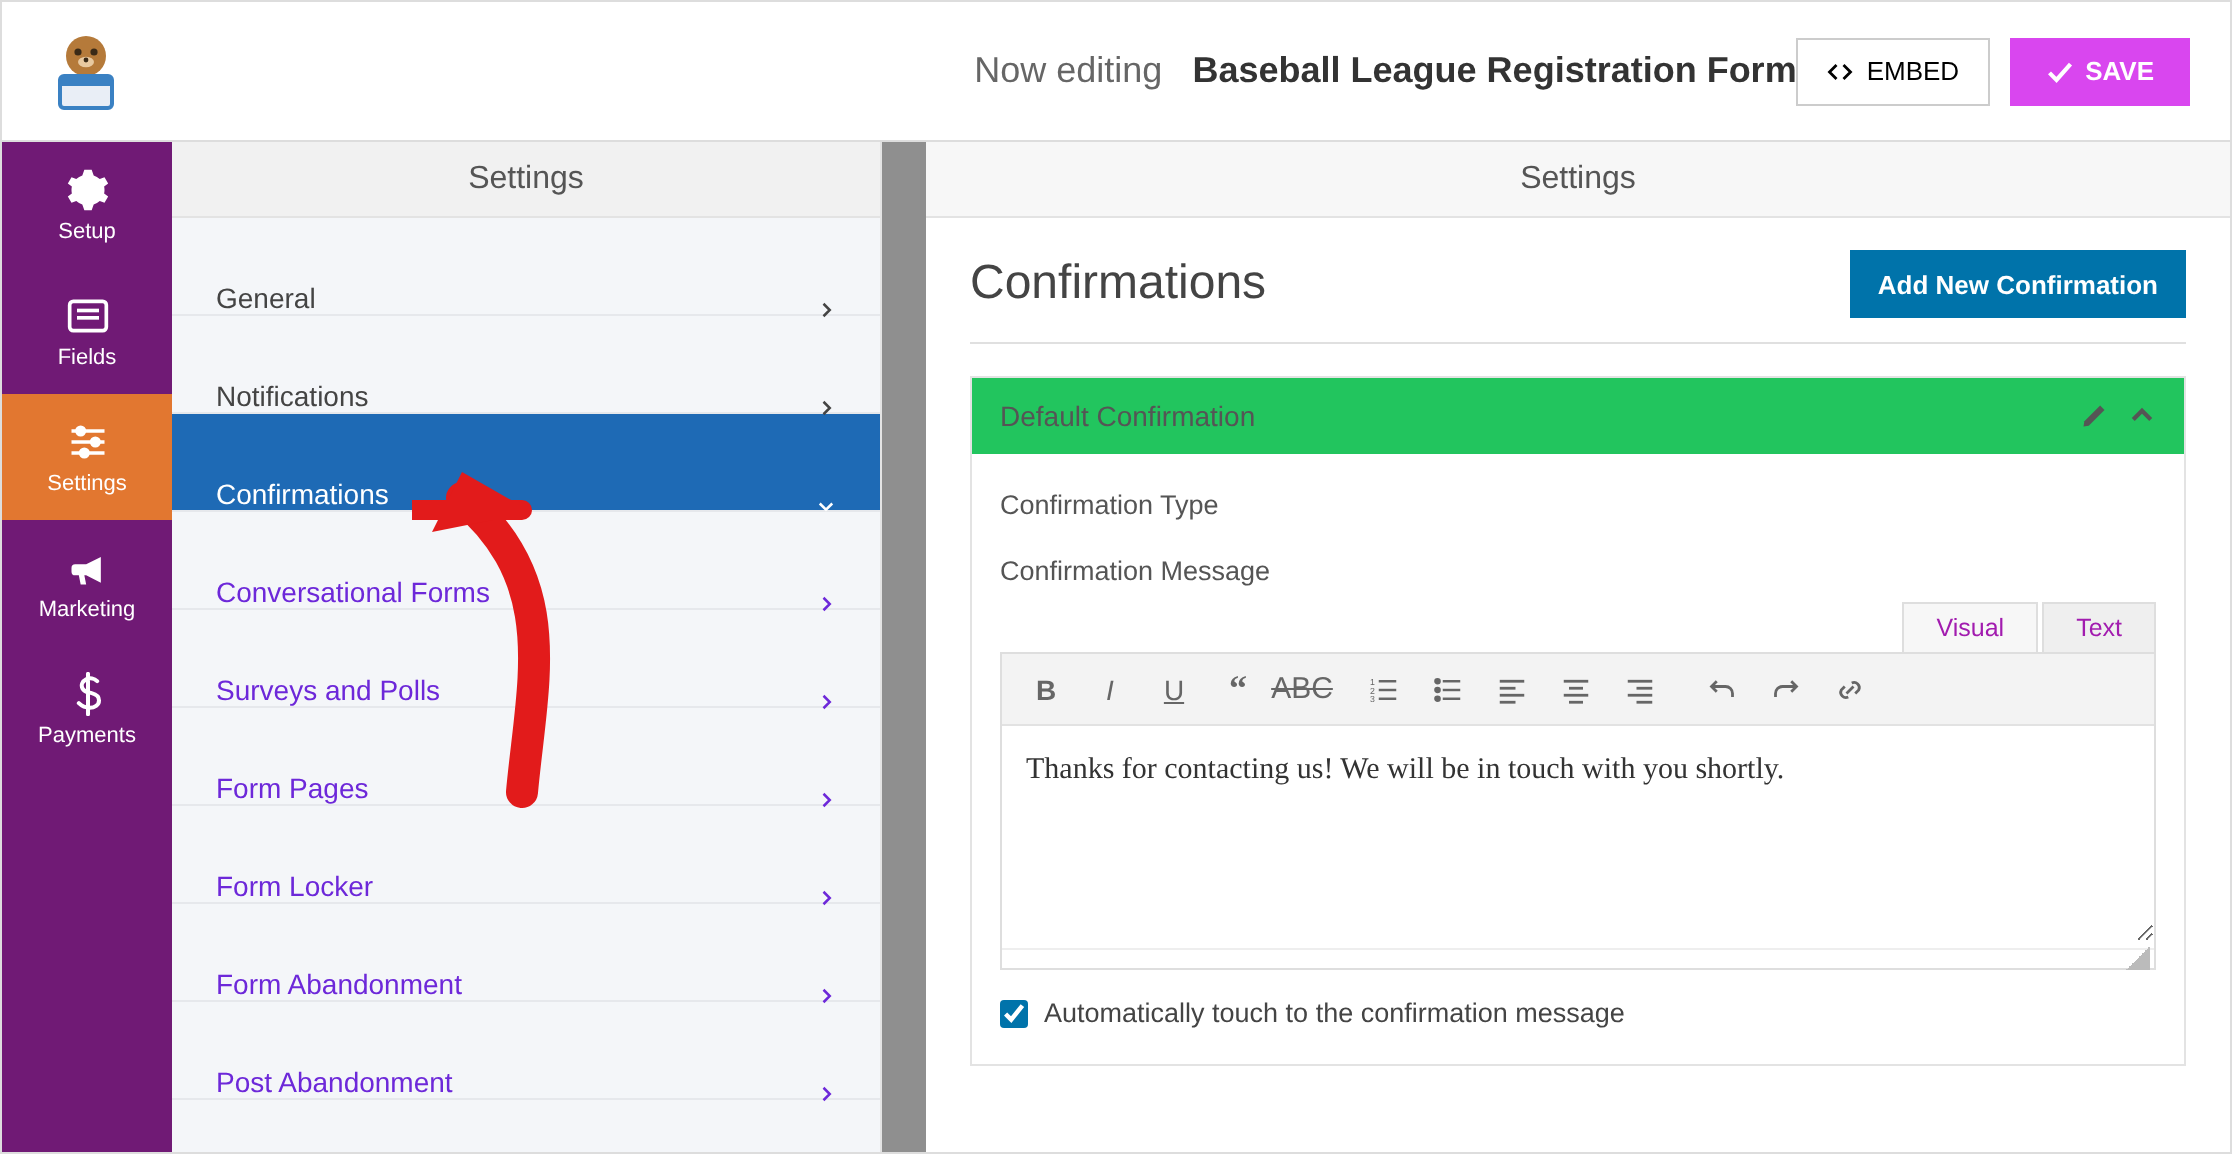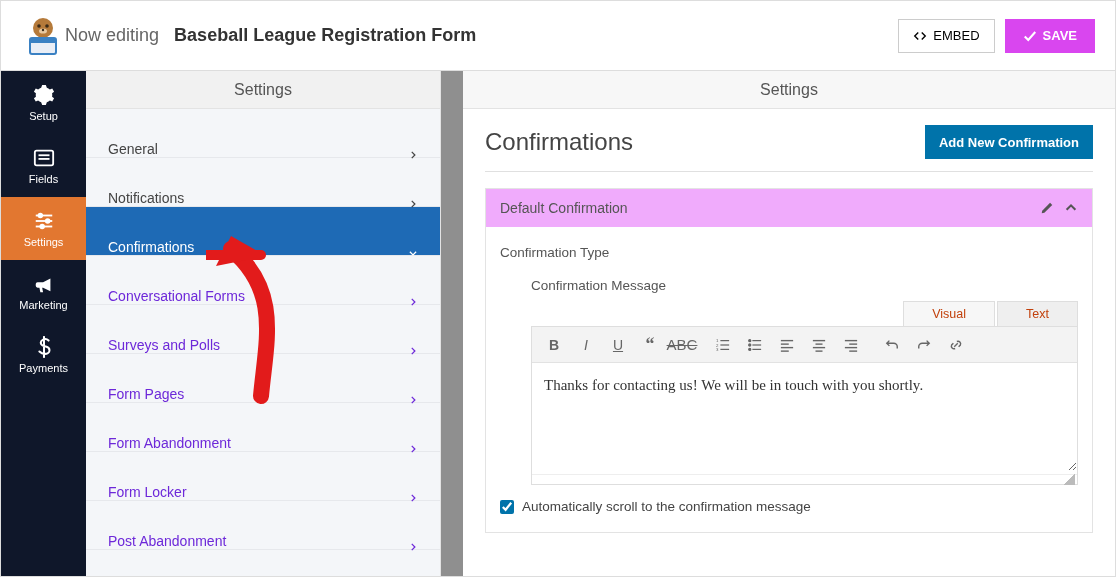--- a/index.html
+++ b/index.html
@@ -3,31 +3,31 @@
 <meta charset="utf-8">
 <style>
   * { box-sizing: border-box; margin: 0; padding: 0; }
   html, body { width: 1116px; height: 577px; font-family: -apple-system, "Segoe UI", Arial, sans-serif; font-size: 14px; color: #444; background: #fff; overflow: hidden; }
   .frame { width: 1116px; height: 577px; border: 1px solid #ddd; position: relative; }
 
   
   .topbar { height: 70px; background: #fff; border-bottom: 1px solid #ddd; display: flex; align-items: center; padding: 0 20px; }
   .logo { width: 44px; height: 44px; position: relative; }
   .logo svg { display:block }
-  .title-wrap { flex: 1; text-align: left; font-size: 18px; color: #666; }
+  .title-wrap { flex: 1; text-align: right; font-size: 18px; color: #666; }
   .title-strong { font-weight: 700; color: #333; }
   .embed-btn { border: 1px solid #ccc; background: #fff; color: #000000; height: 34px; padding: 0 14px; font-size: 13px; display: inline-flex; align-items: center; gap: 6px; margin-right: 10px; cursor: pointer; }
   .save-btn { border: none; background: #d946ef; color: #fff; height: 34px; padding: 0 18px; font-size: 13px; font-weight: 600; display: inline-flex; align-items: center; gap: 6px; cursor: pointer; }
   .embed-btn .ic, .save-btn .ic { display:inline-block; width:14px; height:14px; }
 
   
   .body { display: flex; height: calc(577px - 70px - 2px); }
 
   
-  .vnav { width: 85px; background: #0f172a; display: flex; flex-direction: column; }
+  .vnav { width: 85px; background: #701a75; display: flex; flex-direction: column; }
   .vnav-item { color: #fff; font-size: 11px; height: 63px; display: flex; flex-direction: column; align-items: center; justify-content: center; gap: 4px; cursor: pointer; }
   .vnav-item.active { background: #e27730; }
   .vnav-ic { width: 22px; height: 22px; }
 
   
   .submenu { width: 355px; background: #f4f6f9; display: flex; flex-direction: column; border-right: 1px solid #e3e3e3; }
   .sub-breadcrumb { height: 38px; border-bottom: 1px solid #e3e3e3; display: flex; align-items: center; justify-content: center; font-size: 16px; color: #555; background: #f1f1f1; }
   .submenu-list { flex: 1; overflow: auto; }
   .sub-item { height: 49px; padding: 0 22px; display: flex; align-items: flex-end; justify-content: space-between; border-bottom: 1px solid #e6e8ec; font-size: 14px; color: #444; cursor: pointer; }
   .sub-item.muted { color: #6d28d9; }
@@ -39,33 +39,33 @@
 
   
   .content { flex: 1; background: #fff; display: flex; flex-direction: column; overflow: hidden; }
   .content-breadcrumb { height: 38px; border-bottom: 1px solid #e3e3e3; display:flex; align-items:center; justify-content:center; font-size:16px; color:#555; background:#f7f7f7; }
   .content-inner { padding: 16px 22px; overflow: auto; }
   .content-header { display: flex; align-items: center; justify-content: space-between; border-bottom: 1px solid #e0e0e0; padding-bottom: 12px; margin-bottom: 16px; }
   .content-title { font-size: 24px; font-weight: 400; color: #444; }
   .add-btn { background: #0073aa; color: #fff; border: none; height: 34px; padding: 0 14px; font-size: 13px; font-weight: 600; cursor: pointer; }
 
   .panel { border: 1px solid #e3e3e3; }
-  .panel-head { background: #f0abfc; height: 38px; display: flex; align-items: center; padding: 0 14px; font-size: 14px; color: #555; justify-content: space-between; }
+  .panel-head { background: #22c55e; height: 38px; display: flex; align-items: center; padding: 0 14px; font-size: 14px; color: #555; justify-content: space-between; }
   .panel-head .actions { display: flex; gap: 10px; }
   .panel-head .ic { width: 14px; height: 14px; color: #555; cursor: pointer; }
   .panel-body { padding: 14px 14px 18px; }
 
   .field-label { font-size: 13.5px; color: #555; margin: 4px 0 8px; display: block; }
   .select-wrap { position: relative; width: 146px; }
   .select-wrap select { width: 100%; height: 30px; border: 1px solid #cfcfcf; background: #fff; padding: 0 28px 0 8px; font-size: 13px; color: #444; appearance: none; }
   .select-caret { position: absolute; right: 8px; top: 9px; width: 10px; height: 10px; pointer-events: none; color: #888;}
 
-  .editor { margin-top: 18px; margin-left: 31px; }
+  .editor { margin-top: 18px; }
   .editor-tabs { display: flex; justify-content: flex-end; gap: 2px; font-size: 12.5px; }
-  .editor-tab { border: 1px solid #dedede; border-bottom: none; padding: 5px 28px; background: #f7f7f7; color: #c2410c; cursor: pointer; }
+  .editor-tab { border: 1px solid #dedede; border-bottom: none; padding: 5px 16px; background: #f7f7f7; color: #a21caf; cursor: pointer; }
   .editor-tab:last-child { background: #efefef; }
   .editor-box { border: 1px solid #dedede; }
   .editor-toolbar { background: #f3f3f3; border-bottom: 1px solid #e2e2e2; height: 36px; display: flex; align-items: center; gap: 8px; padding: 0 10px; }
   .tb-btn { width: 24px; height: 24px; display: inline-flex; align-items: center; justify-content: center; color: #666; cursor: pointer; }
   .tb-sep { width: 1px; height: 20px; }
   .editor-area { min-height: 108px; padding: 14px 12px; font-family: Georgia, 'Times New Roman', serif; font-size: 15px; color: #333; resize: vertical; width:100%; border:none; outline:none; }
   .editor-area::placeholder{color:#333}
   .resize-handle { height:10px; border-top:1px solid #eee; display:flex; justify-content:flex-end; }
   .resize-handle span { width:12px; height:12px; margin:-2px 2px 0 0; background: linear-gradient(135deg, transparent 50%, #bbb 50%); }
 
@@ -201,27 +201,27 @@
                 <path d="M6 3l5 5-5 5"></path>
               </svg></span>
           </div>
           <div class="sub-item muted">
             <span>Form Pages</span>
             <span class="chev"><svg viewBox="0 0 16 16" width="10" height="10" fill="none" stroke="currentColor" stroke-width="2">
                 <path d="M6 3l5 5-5 5"></path>
               </svg></span>
           </div>
           <div class="sub-item muted">
+            <span>Form Locker</span>
+            <span class="chev"><svg viewBox="0 0 16 16" width="10" height="10" fill="none" stroke="currentColor" stroke-width="2">
+                <path d="M6 3l5 5-5 5"></path>
+              </svg></span>
+          </div>
+          <div class="sub-item muted">
             <span>Form Abandonment</span>
-            <span class="chev"><svg viewBox="0 0 16 16" width="10" height="10" fill="none" stroke="currentColor" stroke-width="2">
-                <path d="M6 3l5 5-5 5"></path>
-              </svg></span>
-          </div>
-          <div class="sub-item muted">
-            <span>Form Locker</span>
             <span class="chev"><svg viewBox="0 0 16 16" width="10" height="10" fill="none" stroke="currentColor" stroke-width="2">
                 <path d="M6 3l5 5-5 5"></path>
               </svg></span>
           </div>
           <div class="sub-item muted">
             <span>Post Abandonment</span>
             <span class="chev"><svg viewBox="0 0 16 16" width="10" height="10" fill="none" stroke="currentColor" stroke-width="2">
                 <path d="M6 3l5 5-5 5"></path>
               </svg></span>
           </div>
@@ -344,21 +344,21 @@
                 </div>
                 <textarea class="editor-area" style="">Thanks for contacting us! We will be in touch with you shortly.</textarea>
                 <div class="resize-handle">
                     <span></span>
                   </div>
               </div>
             </div>
 
             <label class="checkbox-row">
               <input type="checkbox" id="autoscroll-cb" checked="" style="">
-              <span>Automatically scroll to the confirmation message</span>
+              <span>Automatically touch to the confirmation message</span>
             </label>
           </div>
         </div>
       </div>
     </div>
   </div>
 
   <svg class="annotation" viewBox="0 0 210 230">
     <path d="M55 165 C 60 110, 75 60, 25 18" stroke="#e21b1b" stroke-width="16" fill="none" stroke-linecap="round"></path>
     <path d="M10 35 L25 5 L60 25 Z" fill="#e21b1b"></path>

